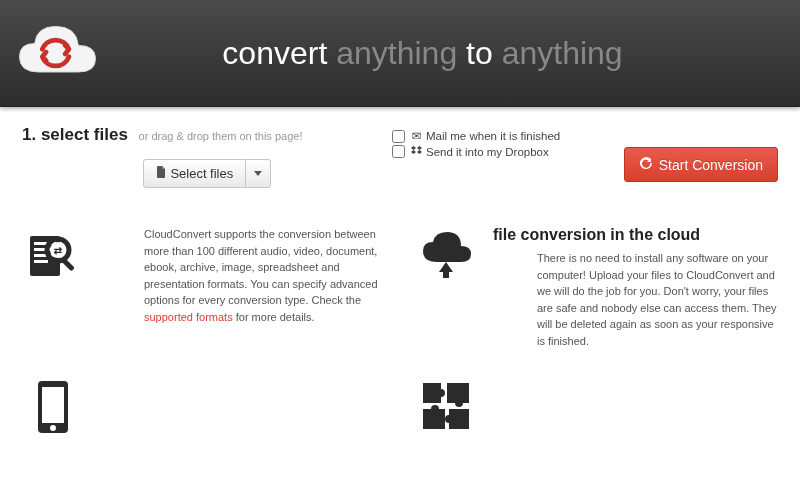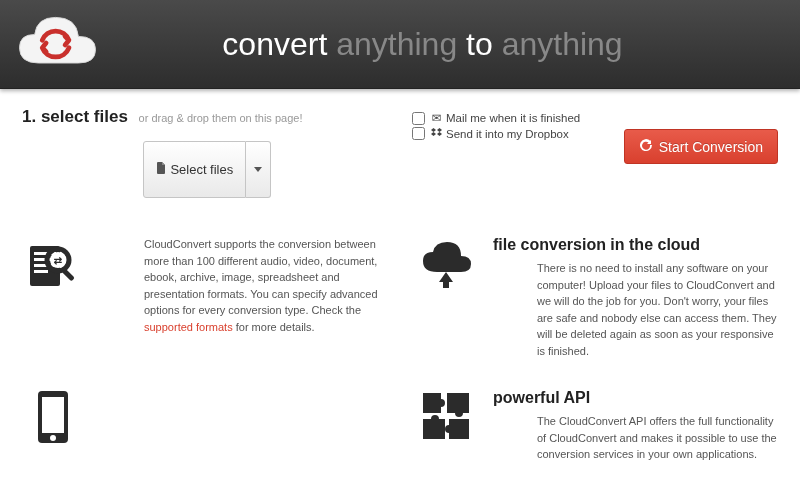--- a/index.html
+++ b/index.html
@@ -1,28 +1,28 @@
 <!DOCTYPE html>
 <html><head>
 <meta charset="utf-8">
 <style>
   * { box-sizing: border-box; margin: 0; padding: 0; }
   body { font-family: "Helvetica Neue", Arial, sans-serif; width: 800px; height: 500px; overflow: hidden; background: #fff; color: #333; }
-  .header { background: linear-gradient(#4a4a4a, #2d2d2d); height: 89px; display: flex; align-items: center; padding: 0 20px 0 10px; border-bottom: 1px solid #222; box-shadow: 0 2px 4px rgba(0,0,0,0.3); }
+  .header { background: linear-gradient(#4a4a4a, #2d2d2d); height: 107px; display: flex; align-items: center; padding: 0 20px 0 10px; border-bottom: 1px solid #222; box-shadow: 0 2px 4px rgba(0,0,0,0.3); }
   .logo { width: 95px; height: 78px; position: relative; }
   .tagline { flex: 1; text-align: center; font-size: 32px; font-weight: 300; color: #fff; padding-right: 40px; }
   .tagline .ghost { color: #888; }
   .main { padding: 18px 22px 10px 22px; }
-  .steps { display: flex; gap: 20px; margin-bottom: 38px; }
+  .steps { display: flex; margin-bottom: 38px; }
   .step-left { width: 370px; }
   .step-right { flex: 1; position: relative; }
   .step-title { font-size: 17px; font-weight: bold; color: #222; margin-bottom: 6px; }
   .step-hint { font-size: 11px; font-weight: normal; color: #999; margin-left: 6px; }
   .select-wrap { display: flex; justify-content: center; margin-top: 14px; }
-  .btn { display: inline-flex; align-items: center; padding: 20px 12px; font-size: 13px; background: linear-gradient(#fff,#e9e9e9); border: 1px solid #c5c5c5; border-radius: 3px; cursor: pointer; color: #333; }
+  .btn { display: inline-flex; align-items: center; padding: 6px 12px; font-size: 13px; background: linear-gradient(#fff,#e9e9e9); border: 1px solid #c5c5c5; border-radius: 3px; cursor: pointer; color: #333; }
   .btn-group { display: inline-flex; }
   .btn-group .btn:first-child { border-top-right-radius: 0; border-bottom-right-radius: 0; }
   .btn-group .btn.caret-btn { border-top-left-radius: 0; border-bottom-left-radius: 0; border-left: none; padding: 6px 8px; }
   .options { font-size: 11.5px; color: #444; margin-top: 4px; }
   .option-row { display: flex; align-items: center; gap: 4px; margin-bottom: 2px; }
   .option-row input[type=checkbox]{ margin-right: 2px; }
   .start-btn { position: absolute; top: 22px; right: 0; background: linear-gradient(#e85b4a,#d9402e); color: #fff; border: 1px solid #c03424; border-radius: 3px; padding: 8px 14px; font-size: 14px; cursor: pointer; display: inline-flex; align-items: center; gap: 6px; font-weight: 500; text-shadow: 0 -1px rgba(0,0,0,0.2); }
   .features { display: grid; grid-template-columns: 1fr 1fr; column-gap: 30px; row-gap: 30px; }
   .feature { display: flex; gap: 16px; }
   .ficon { width: 62px; min-width: 62px; height: 62px; display: flex; align-items: flex-start; justify-content: center; color: #2b2b2b; }
@@ -153,20 +153,16 @@
 
     <div class="feature">
       <div class="ficon">
         <svg width="54" height="54" viewBox="0 0 54 54" fill="#2b2b2b">
           <path d="M4 4h18v6a4 4 0 1 1 0 8v6H4z"></path>
           <path d="M28 4h22v20h-6a4 4 0 1 1-8 0h-8z" transform="translate(0 0)"></path>
           <path d="M4 30h8a4 4 0 1 1 8 0h6v20H4z"></path>
           <path d="M30 30h20v20H30v-6a4 4 0 1 1 0-8z"></path>
         </svg>
       </div>
-      <div>
-        <div class="ftitle">powerful API</div>
-        <div class="fdesc">The CloudConvert API offers the full functionality of CloudConvert and makes it possible to use the conversion services in your own applications.</div>
-      </div>
     </div>
 
   </div>
 </div>
 
 </body></html>

